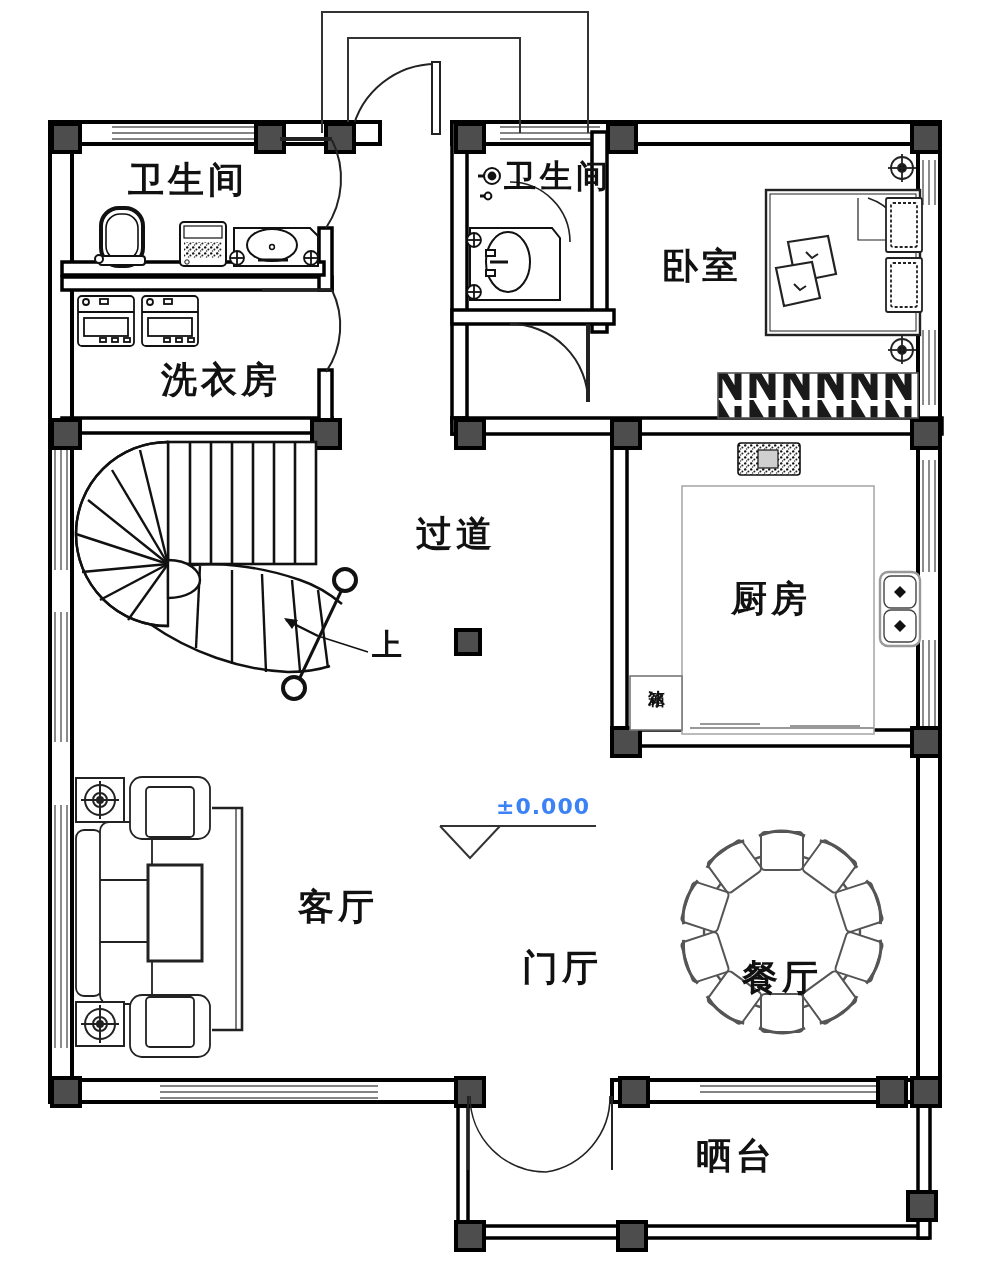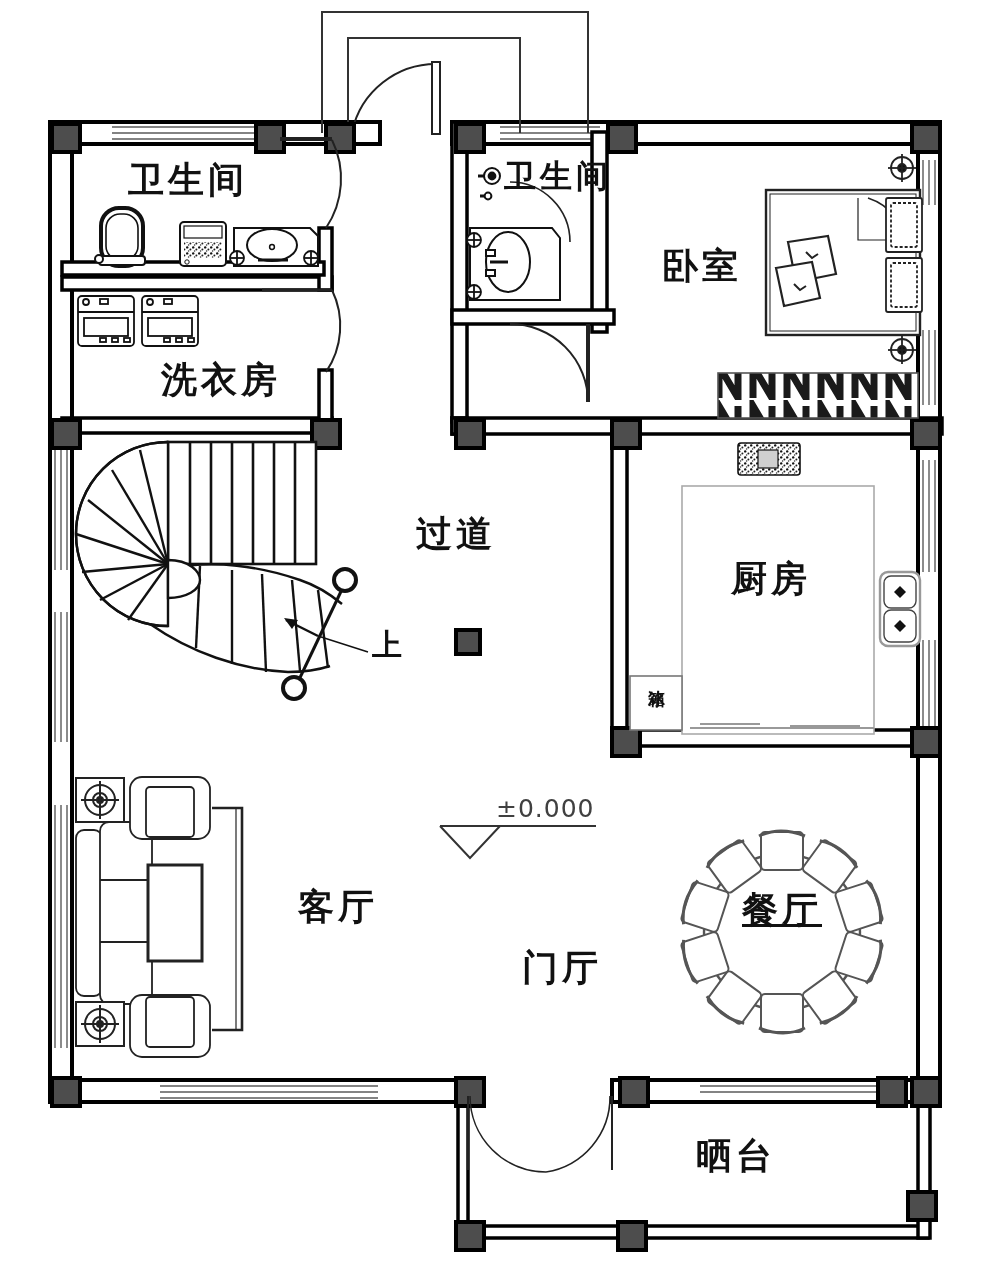--- a/index.html
+++ b/index.html
@@ -5,22 +5,22 @@
   html,body{margin:0;padding:0;background:#ffffff;}
   body{width:1000px;height:1270px;overflow:hidden;
        font-family:"Liberation Sans","DejaVu Sans",sans-serif;}
   #plan-root{position:relative;width:816px;height:1270px;background:#fff;}
   #plan-svg{position:absolute;left:0;top:0;width:1000px;height:1270px;}
   .room-label{position:absolute;color:#111;font-weight:700;white-space:nowrap;
               letter-spacing:4px;line-height:1;}
   .sz36{font-size:36px;}
   .sz32{font-size:32px;}
   .sz30{font-size:30px;}
-  .elev-text{position:absolute;font-size:25px;color:#404040;letter-spacing:1px;
-             font-family:"DejaVu Sans",sans-serif;}
+  .elev-text{position:absolute;font-size:22px;color:#3b82f6;letter-spacing:1px;
+             font-family:"DejaVu Sans",sans-serif;font-weight:bold;}
   .vert-label{position:absolute;font-size:17px;color:#111;font-weight:700;
               writing-mode:vertical-rl;letter-spacing:2px;}
 </style>
 </head>
 <body>
 
 <div id="plan-root">
 
   <svg id="plan-svg" viewBox="0 0 1000 1270" xmlns="http://www.w3.org/2000/svg">
 
@@ -484,27 +484,27 @@
   <div class="room-label sz36" style="left:128px;top:162px;">卫生间</div>
 
   <div class="room-label sz36" style="left:129px;top:362px;margin-left:32px;">洗衣房</div>
 
   <div class="room-label sz32" style="left:504px;top:160px;">卫生间</div>
 
   <div class="room-label sz36" style="left:662px;top:248px;text-align:center;">卧室</div>
 
   <div class="room-label sz36" style="left:416px;top:516px;">过道</div>
 
-  <div class="room-label sz36" style="left:731px;top:561px;">厨房</div>
+  <div class="room-label sz36" style="left:731px;top:584px;font-family:Liberation Mono, monospace;">厨房</div>
 
   <div class="room-label sz36" style="left:298px;top:889px;">客厅</div>
 
   <div class="room-label sz36" style="left:522px;top:950px;">门厅</div>
 
-  <div class="room-label sz36" style="left:742px;top:892px;text-decoration:underline;">餐厅</div>
+  <div class="room-label sz36" style="left:742px;top:960px;">餐厅</div>
 
   <div class="room-label sz36" style="left:696px;top:1138px;">晒台</div>
 
   <div class="room-label sz30" style="left:372px;top:630px;letter-spacing:0;">上</div>
 
   <div class="vert-label" style="left:645px;top:676px;">冰箱</div>
 
   <div class="elev-text" style="left:496px;top:794px;">±0.000</div>
 
 </div>

